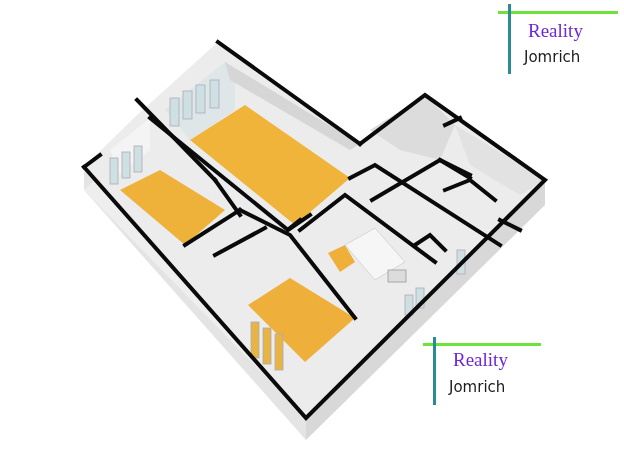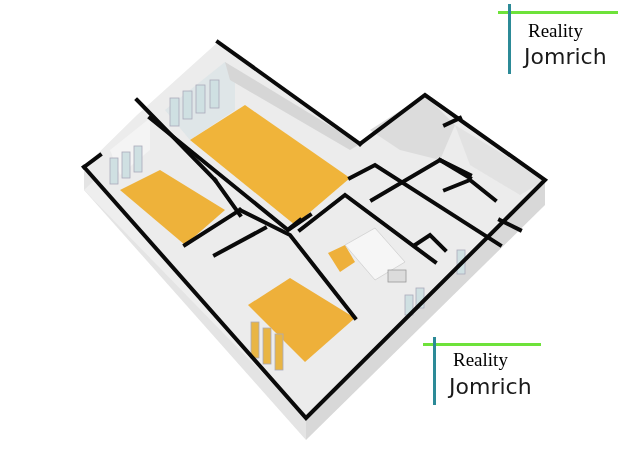--- a/index.html
+++ b/index.html
@@ -1,22 +1,22 @@
 <!DOCTYPE html>
 <html><head>
 <meta charset="utf-8">
 <style>
   html,body{margin:0;padding:0;background:#ffffff;}
   body{width:624px;height:468px;position:relative;overflow:hidden;font-family:"Liberation Sans",sans-serif;}
   #plan{position:absolute;left:0;top:0;width:624px;height:468px;}
   .logo{position:absolute;}
   .logo .hbar{position:absolute;height:3px;background:#6ee23a;}
   .logo .vbar{position:absolute;width:3px;background:#2c8a97;}
-  .logo .l1{position:absolute;font-family:"Liberation Serif",serif;color:#000000;font-size:19px;line-height:20px;}
-  .logo .l2{position:absolute;font-family:"DejaVu Sans",sans-serif;color:#1a1a1a;font-size:22px;line-height:20px;}
+  .logo .l1{position:absolute;font-family:"Liberation Serif",serif;color:#6d28d9;font-size:19px;line-height:20px;}
+  .logo .l2{position:absolute;font-family:"DejaVu Sans",sans-serif;color:#1a1a1a;font-size:15px;line-height:20px;}
 </style>
 </head>
 <body>
 
 <svg id="plan" viewBox="0 0 624 468" xmlns="http://www.w3.org/2000/svg">
 
   <g>
     <polygon points="84,167 306,418 306,440 84,190" fill="#e4e4e4"></polygon>
     <polygon points="306,418 545,180 545,205 306,440" fill="#d8d8d8"></polygon>
     <polygon points="100,175 306,400 306,418 84,190" fill="#eeeeee"></polygon>

